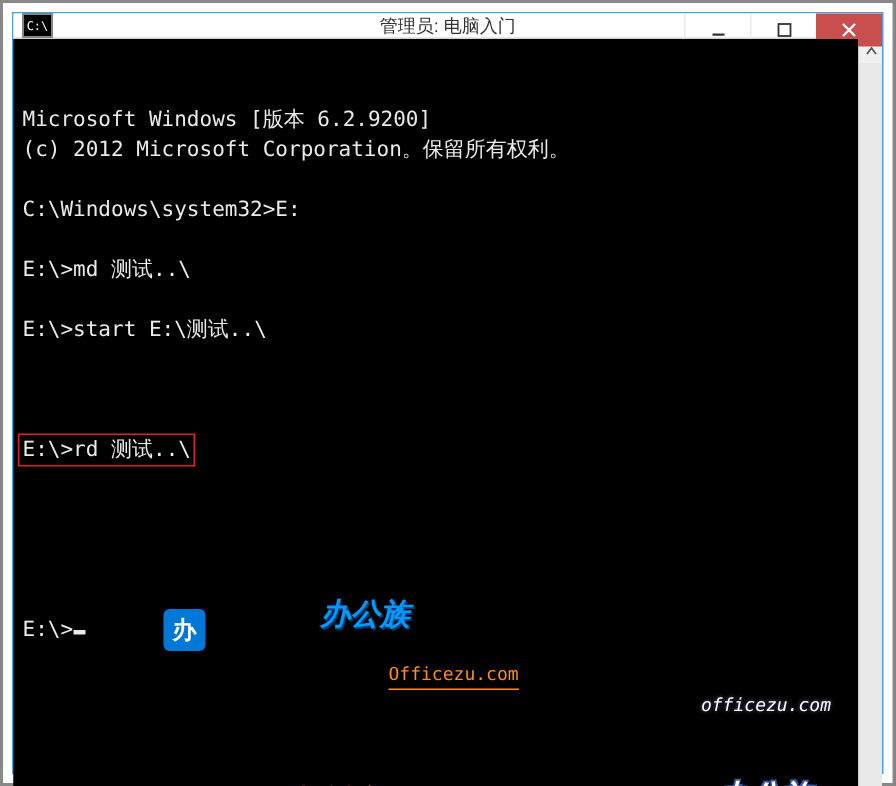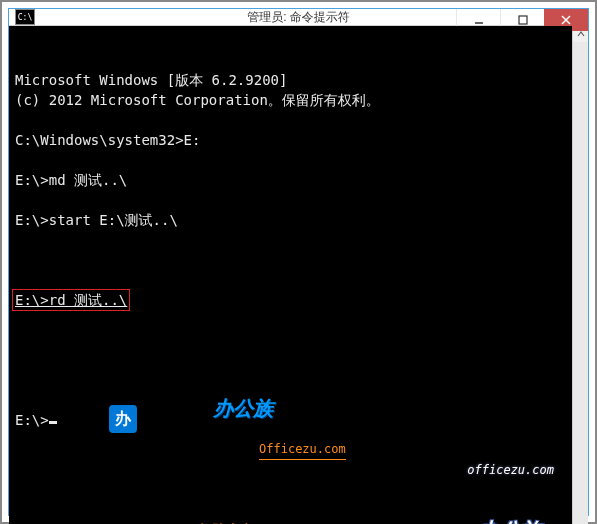--- a/index.html
+++ b/index.html
@@ -99,21 +99,20 @@
     white-space: pre;
     overflow: hidden;
     position: relative;
   }
   .term-line { min-height: 20px; }
   .highlight {
     display: inline-block;
     border: 1px solid #d22;
     padding: 0 2px;
     margin: -1px -3px;
-    text-decoration: underline;
   }
   .cursor {
     display: inline-block;
     width: 8px;
     height: 3px;
     background: #eaeaea;
     vertical-align: baseline;
     margin-bottom: 1px;
   }
   .scrollbar {
@@ -198,21 +197,21 @@
   }
 </style>
 </head>
 <body>
 
 <div class="outer-border">
   <div class="window">
 
     <div class="titlebar">
       <div class="titlebar-icon">C:\</div>
-      <div class="titlebar-title">管理员: 命令提示符</div>
+      <div class="titlebar-title">管理员: 电脑入门</div>
       <div class="titlebar-controls">
         <div class="tb-btn" title="minimize">
           <svg width="10" height="10">
               <line x1="1" y1="8" x2="9" y2="8" stroke="#333" stroke-width="1.5"></line>
             </svg>
         </div>
         <div class="tb-btn" title="maximize">
           <svg width="10" height="10">
               <rect x="1" y="1" width="8" height="8" fill="none" stroke="#333" stroke-width="1.2"></rect>
             </svg>

